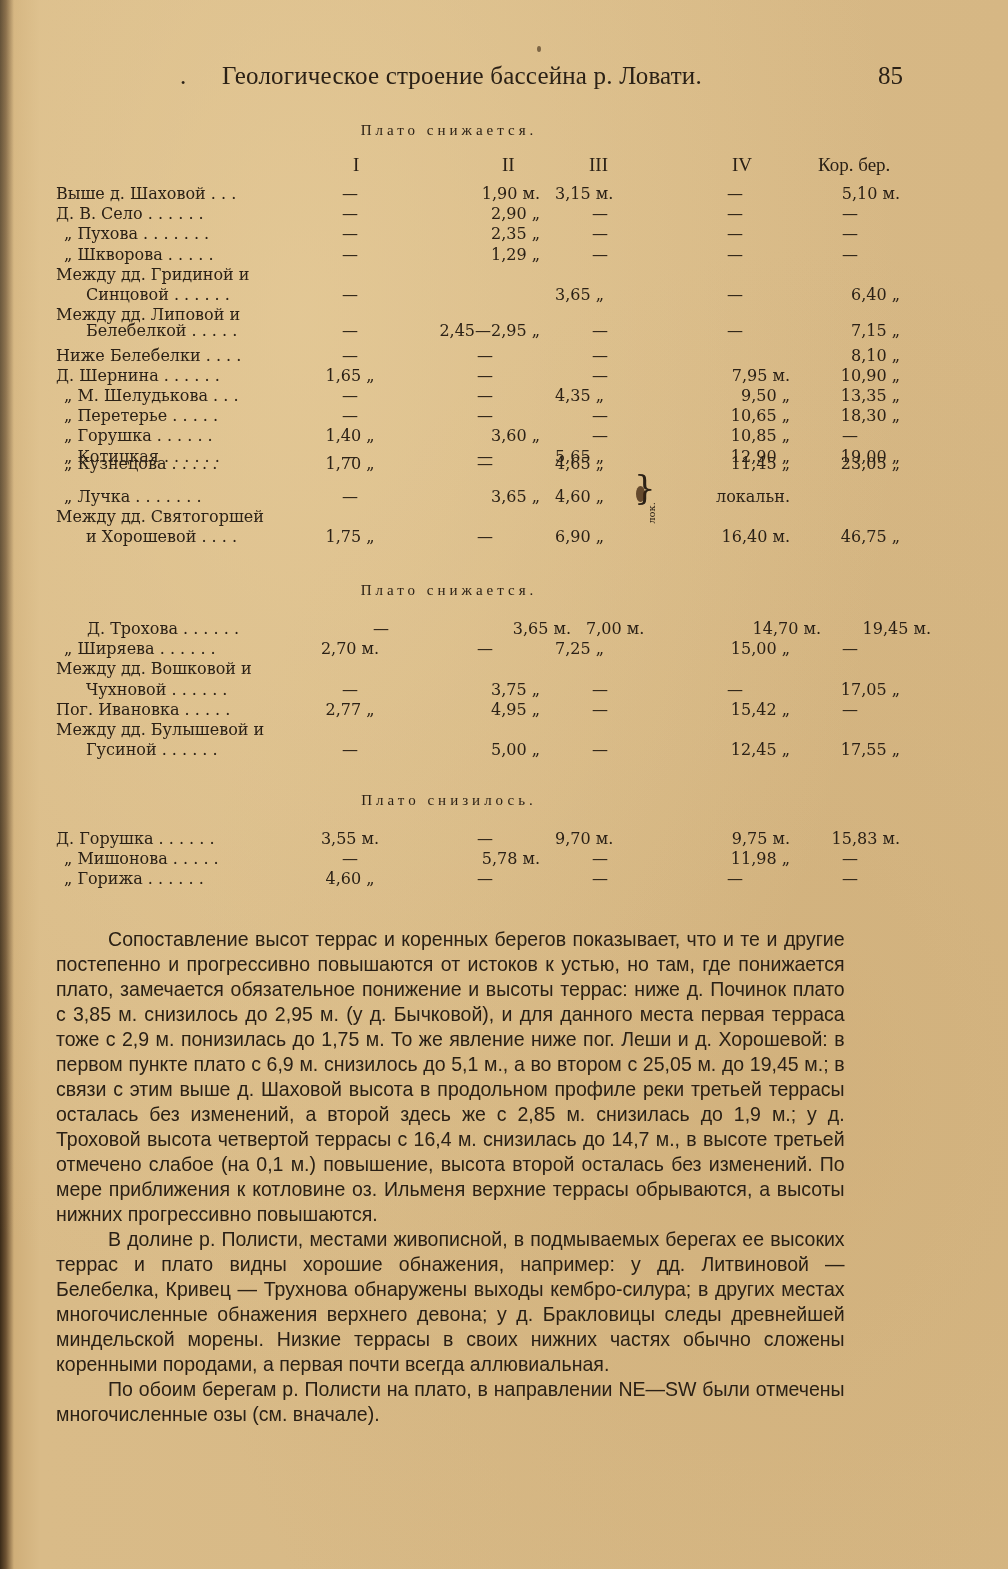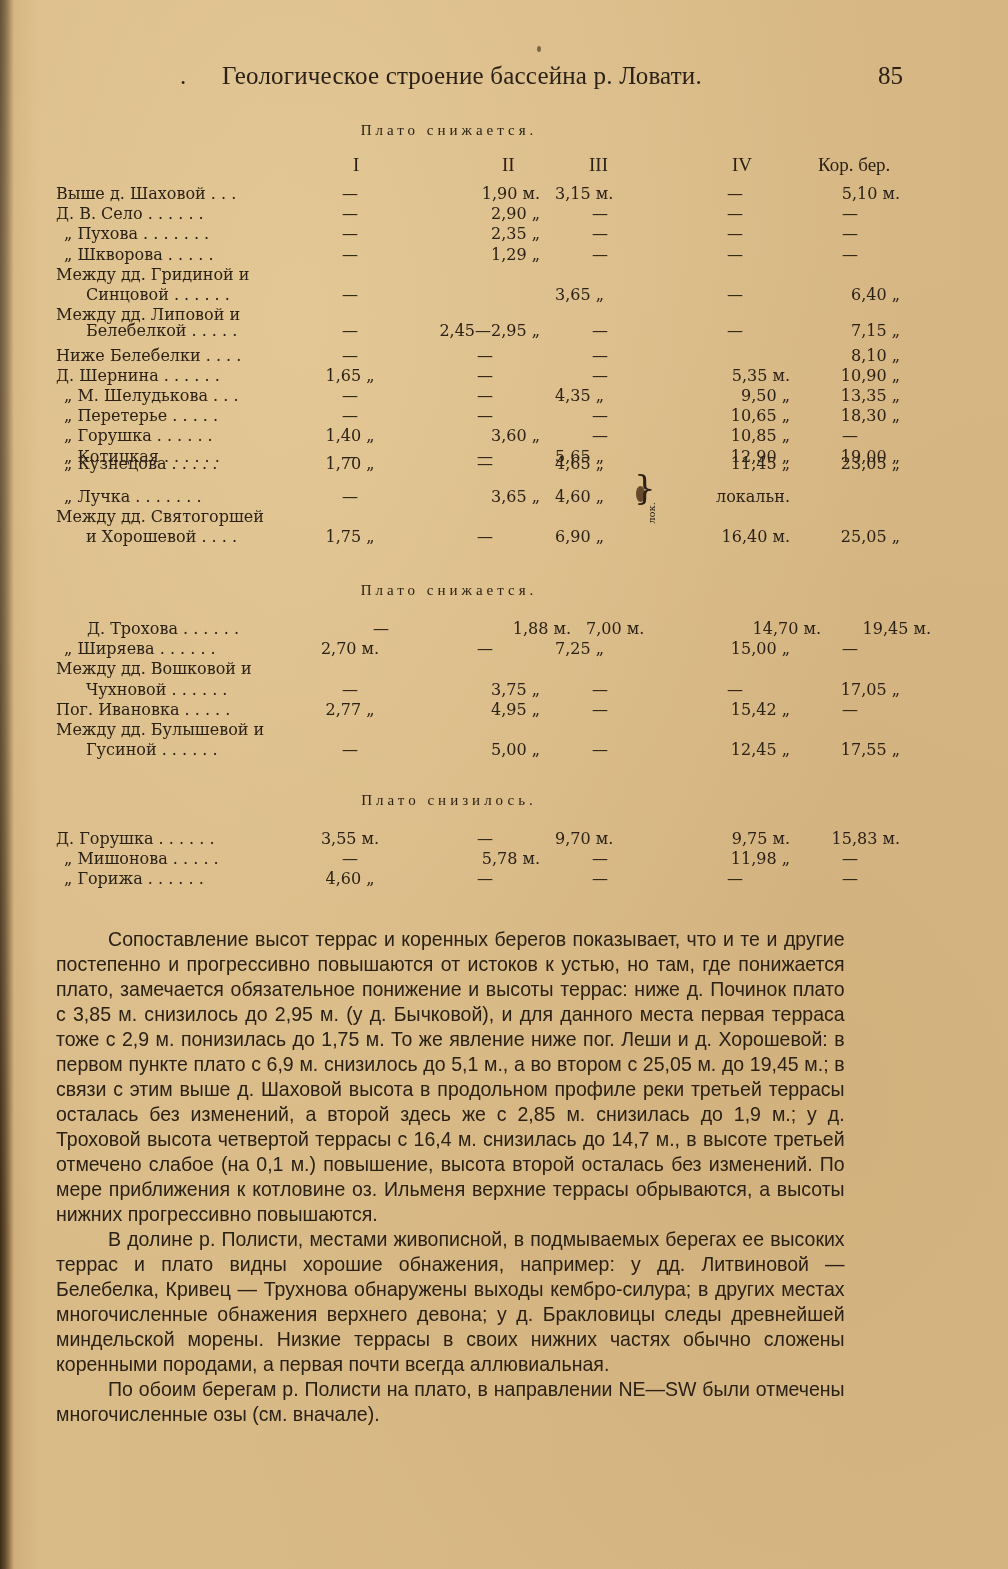--- a/index.html
+++ b/index.html
@@ -135,21 +135,21 @@
         <span class="c c2 center">—</span>
         <span class="c c3 center">—</span>
         <span class="c c4 center"></span>
         <span class="c c5">8,10 „</span>
       </div>
       <div class="tbl-row" style="top: 365.8px;">
         <span class="name">Д. Шернина . . . . . .</span>
         <span class="c c1">1,65 „</span>
         <span class="c c2 center">—</span>
         <span class="c c3 center">—</span>
-        <span class="c c4">5,35 м.</span>
+        <span class="c c4">7,95 м.</span>
         <span class="c c5">10,90 „</span>
       </div>
       <div class="tbl-row" style="top: 386px;">
         <span class="name indent2">„ М. Шелудькова . . .</span>
         <span class="c c1">—</span>
         <span class="c c2 center">—</span>
         <span class="c c3">4,35 „</span>
         <span class="c c4">9,50 „</span>
         <span class="c c5">13,35 „</span>
       </div>
@@ -195,27 +195,27 @@
       </div>
       <div class="tbl-row" style="top: 507.2px;">
         <span class="name">Между дд. Святогоршей</span>
       </div>
       <div class="tbl-row" style="top: 527.4px;">
         <span class="name indent">и Хорошевой . . . .</span>
         <span class="c c1">1,75 „</span>
         <span class="c c2 center">—</span>
         <span class="c c3">6,90 „</span>
         <span class="c c4">16,40 м.</span>
-        <span class="c c5">25,05 „</span>
+        <span class="c c5">46,75 „</span>
       </div>
       <div class="section-title" style="top: 582px;">Плато снижается.</div>
       <div class="tbl-row" style="top: 619px; margin-left: 31px;">
         <span class="name">Д. Трохова . . . . . .</span>
         <span class="c c1">—</span>
-        <span class="c c2">1,88 м.</span>
+        <span class="c c2">3,65 м.</span>
         <span class="c c3">7,00 м.</span>
         <span class="c c4">14,70 м.</span>
         <span class="c c5">19,45 м.</span>
       </div>
       <div class="tbl-row" style="top: 639.2px;">
         <span class="name indent2">„ Ширяева . . . . . .</span>
         <span class="c c1">2,70 м.</span>
         <span class="c c2 center">—</span>
         <span class="c c3">7,25 „</span>
         <span class="c c4">15,00 „</span>

